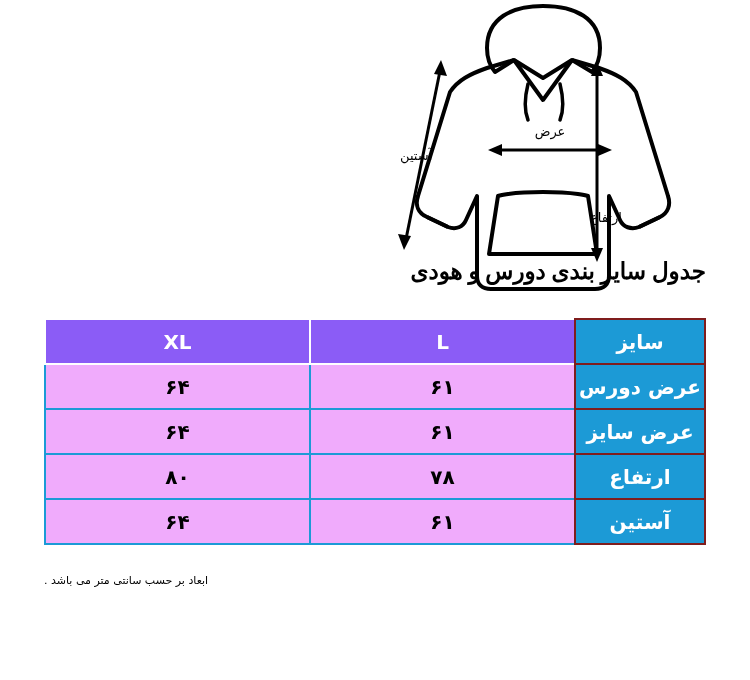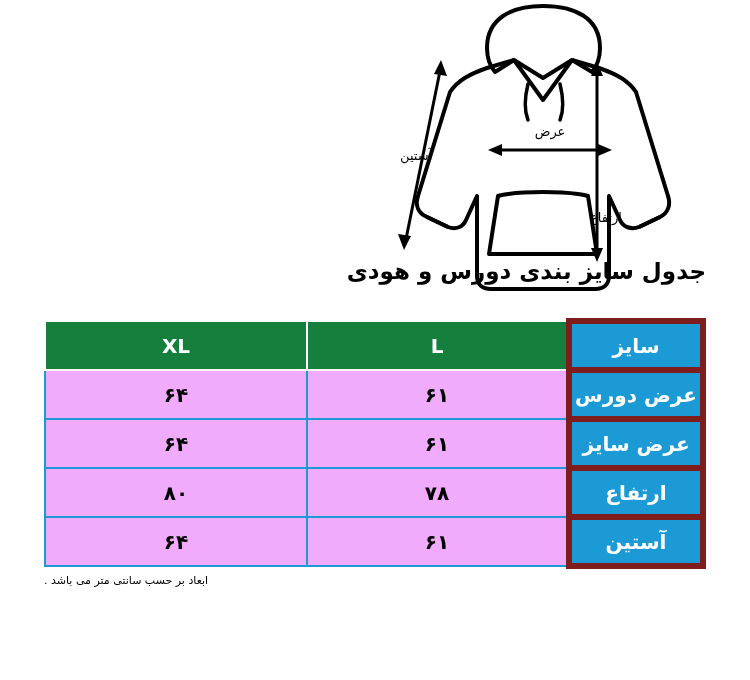--- a/index.html
+++ b/index.html
@@ -29,55 +29,56 @@
   #chart-title {
     position: absolute;
     top: 258px;
     right: 44px;
     width: 662px;
     text-align: right;
     font-size: 23px;
     font-weight: bold;
     letter-spacing: 0px;
     direction: rtl;
+    font-family: Liberation Serif, serif;
   }
 
   
   #size-table {
     position: absolute;
     top: 318px;
     right: 44px;
     width: 662px;
     border-collapse: collapse;
     direction: rtl;
     table-layout: fixed;
   }
   #size-table td, #size-table th {
-    border: 6px solid #7f1d1d;
+    border: 2px solid #7f1d1d;
     height: 43px;
     text-align: center;
     vertical-align: middle;
     font-size: 20px;
     font-weight: bold;
     padding: 0;
   }
   #size-table .label-cell {
     background: #1c9ad6;
     color: #ffffff;
     width: 128px;
     font-size: 20px;
   }
   #size-table .val-cell {
     background: #f0abfc;
     color: #000000;
     border: 2px solid #1c9ad6;
     font-size: 20px;
   }
   #size-table tr.header-row td.val-cell {
-    background: #15803d;
+    background: #8b5cf6;
     color: #ffffff;
     border: 2px solid #ffffff;
   }
 
   
   #notes {
     position: absolute;
     top: 570px;
     right: 44px;
     width: 662px;

